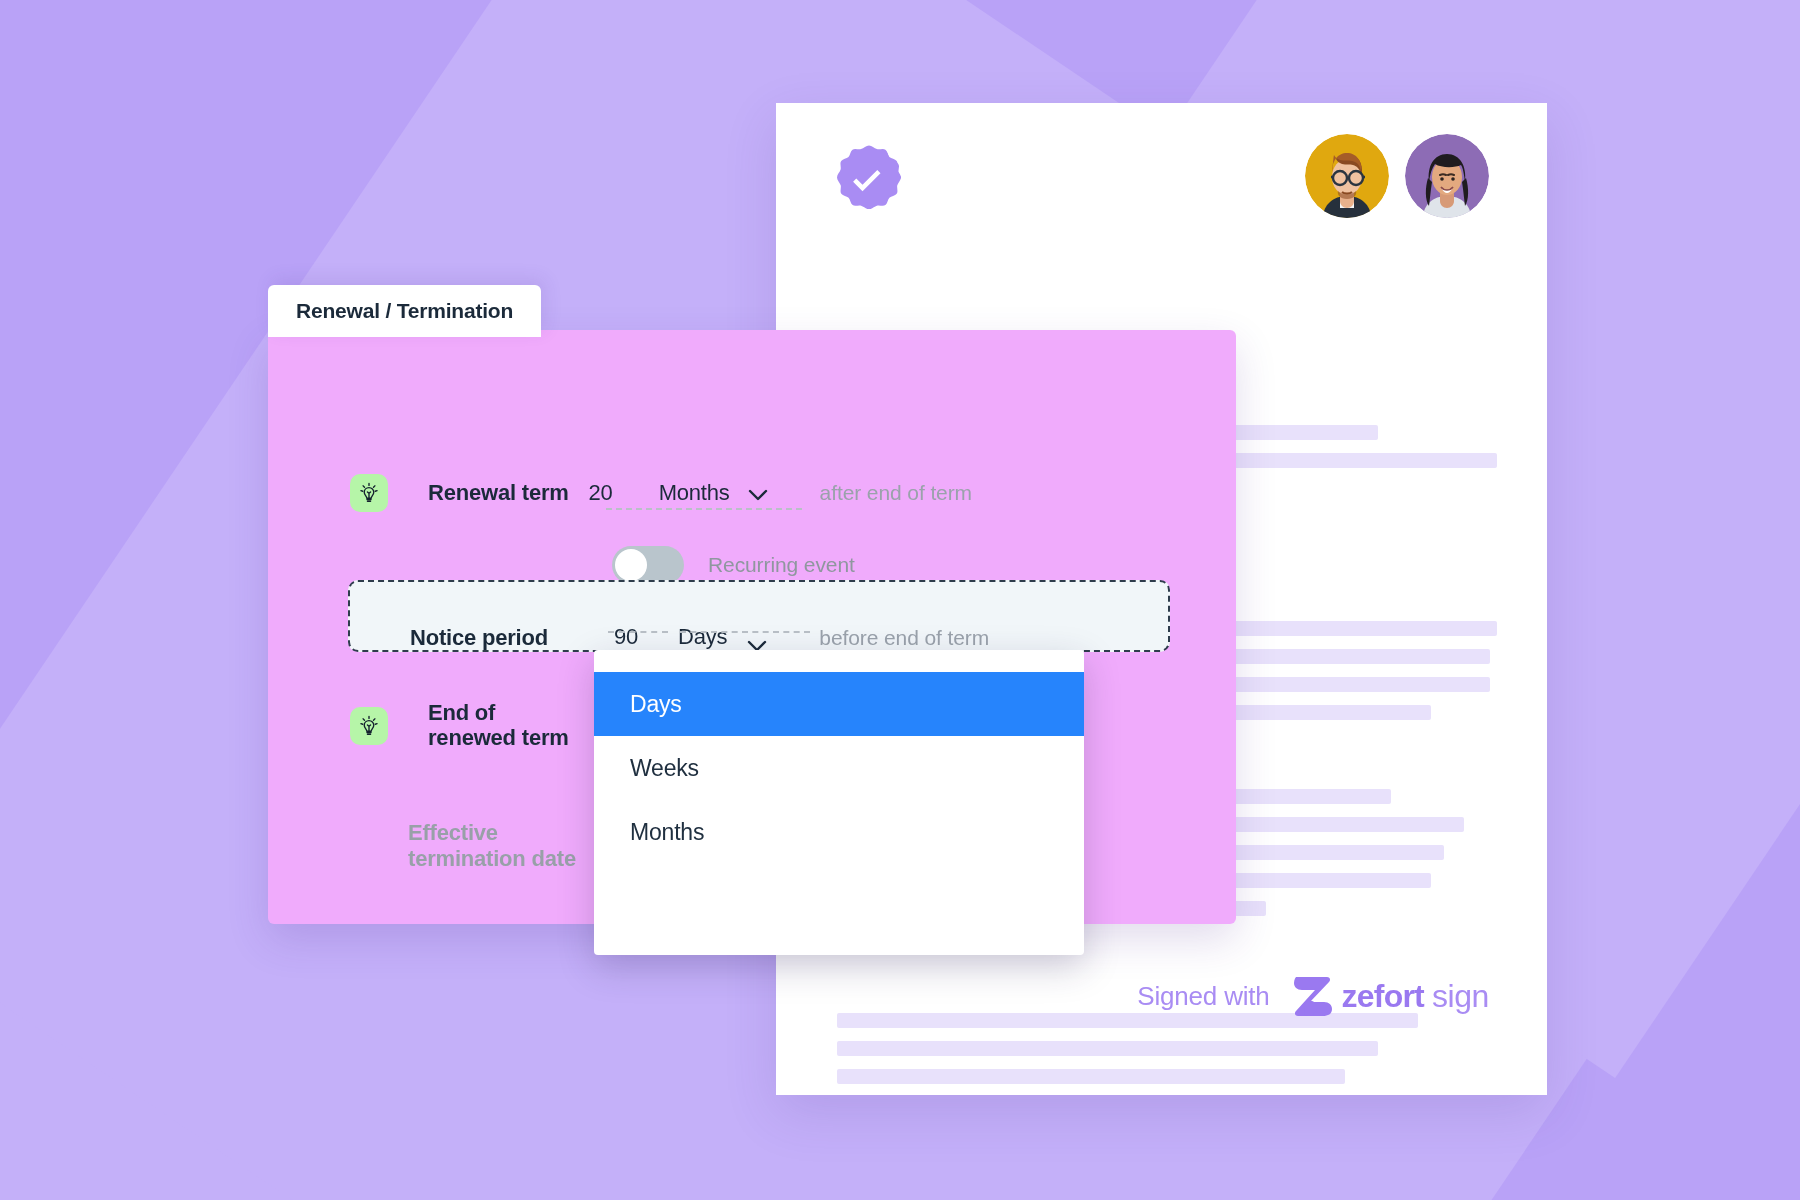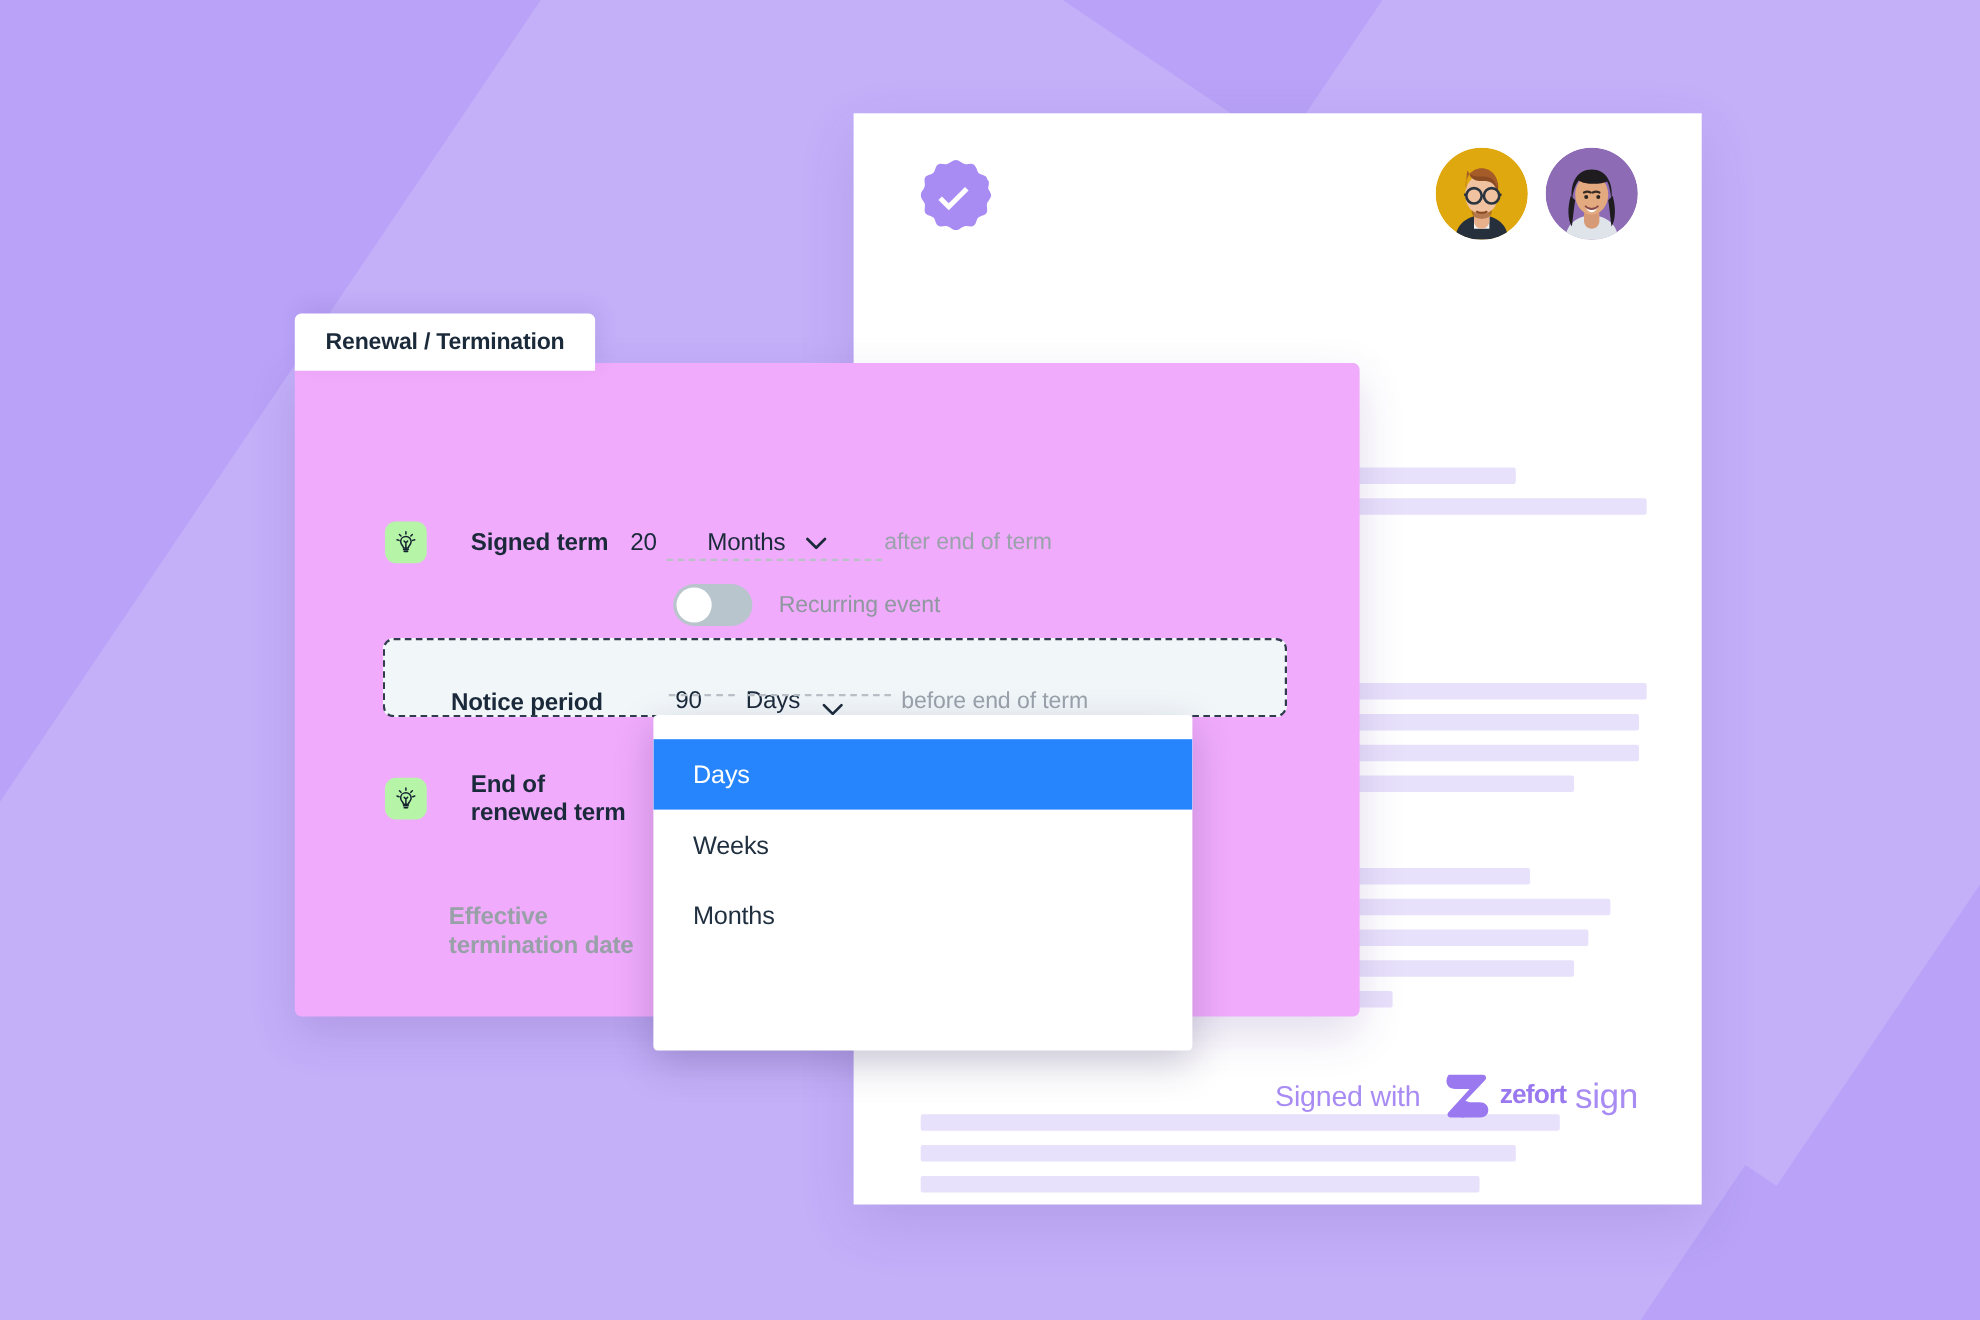--- a/index.html
+++ b/index.html
@@ -131,21 +131,21 @@
     color: #a98cf3;
     letter-spacing: -0.2px;
   }
   .zefort-lockup {
     display: flex;
     align-items: center;
     gap: 8px;
   }
   .zefort-mark { width: 44px; height: 42px; display: block; }
   .zefort-word {
-    font-size: 24px;
+    font-size: 32px;
     font-weight: bold;
     color: #9a79f0;
     letter-spacing: -0.8px;
   }
   .zefort-sign {
     font-size: 32px;
     font-weight: normal;
     color: #a98cf3;
     letter-spacing: -0.4px;
   }
@@ -237,21 +237,21 @@
   }
 
   
   .row-renewal { left: 350px; top: 474px; }
   .row-renewal .bulb-badge { margin-right: 40px; }
   .row-renewal .field-num { width: 44px; margin-right: 46px; }
   .row-renewal .field-unit { margin-right: 18px; }
   .row-renewal .chev { margin-right: 52px; }
 
   
-  .row-toggle { left: 612px; top: 531px; }
+  .row-toggle { left: 612px; top: 546px; }
   .toggle-track {
     width: 72px;
     height: 38px;
     border-radius: 19px;
     background: #b9c5cc;
     position: relative;
     flex: 0 0 auto;
     margin-right: 24px;
   }
   .toggle-knob {
@@ -445,21 +445,21 @@
 <div class="row row-renewal">
   <span class="bulb-badge">
     <svg width="22" height="22" viewBox="0 0 24 24" aria-hidden="true">
       <g fill="none" stroke="#14212e" stroke-width="1.5" stroke-linecap="round">
         <path d="M12 1.5v2.2M5.6 4.2l1.5 1.6M18.4 4.2l-1.5 1.6M3.2 9.4l2 .7M20.8 9.4l-2 .7"></path>
         <path d="M12 6.2c-3 0-5.2 2.3-5.2 5.1 0 2 1.2 3.3 2 4.3.5.7.8 1.3.8 2.1h4.8c0-.8.3-1.4.8-2.1.8-1 2-2.3 2-4.3 0-2.8-2.2-5.1-5.2-5.1z" stroke-linejoin="round"></path>
         <path d="M9.7 19.2h4.6M10.3 21h3.4M12 12.4v5.3M12 12.4l-1.7-1.6M12 12.4l1.7-1.6"></path>
       </g>
     </svg>
   </span>
-  <span class="row-label">Signed term</span>
+  <span class="row-label">Renewal term</span>
   <span class="field-num">20</span>
   <span class="field-unit">Months</span>
   <span class="chev">
     <svg width="20" height="12" viewBox="0 0 20 12" aria-hidden="true">
       <path d="M2 2l8 8 8-8" fill="none" stroke="#1b2a3a" stroke-width="2.4" stroke-linecap="round" stroke-linejoin="round"></path>
     </svg>
   </span>
   <span class="suffix">after end of term</span>
 </div>
 <div class="dashed-underline" style="left:606px; top:508px; width:196px;"></div>

